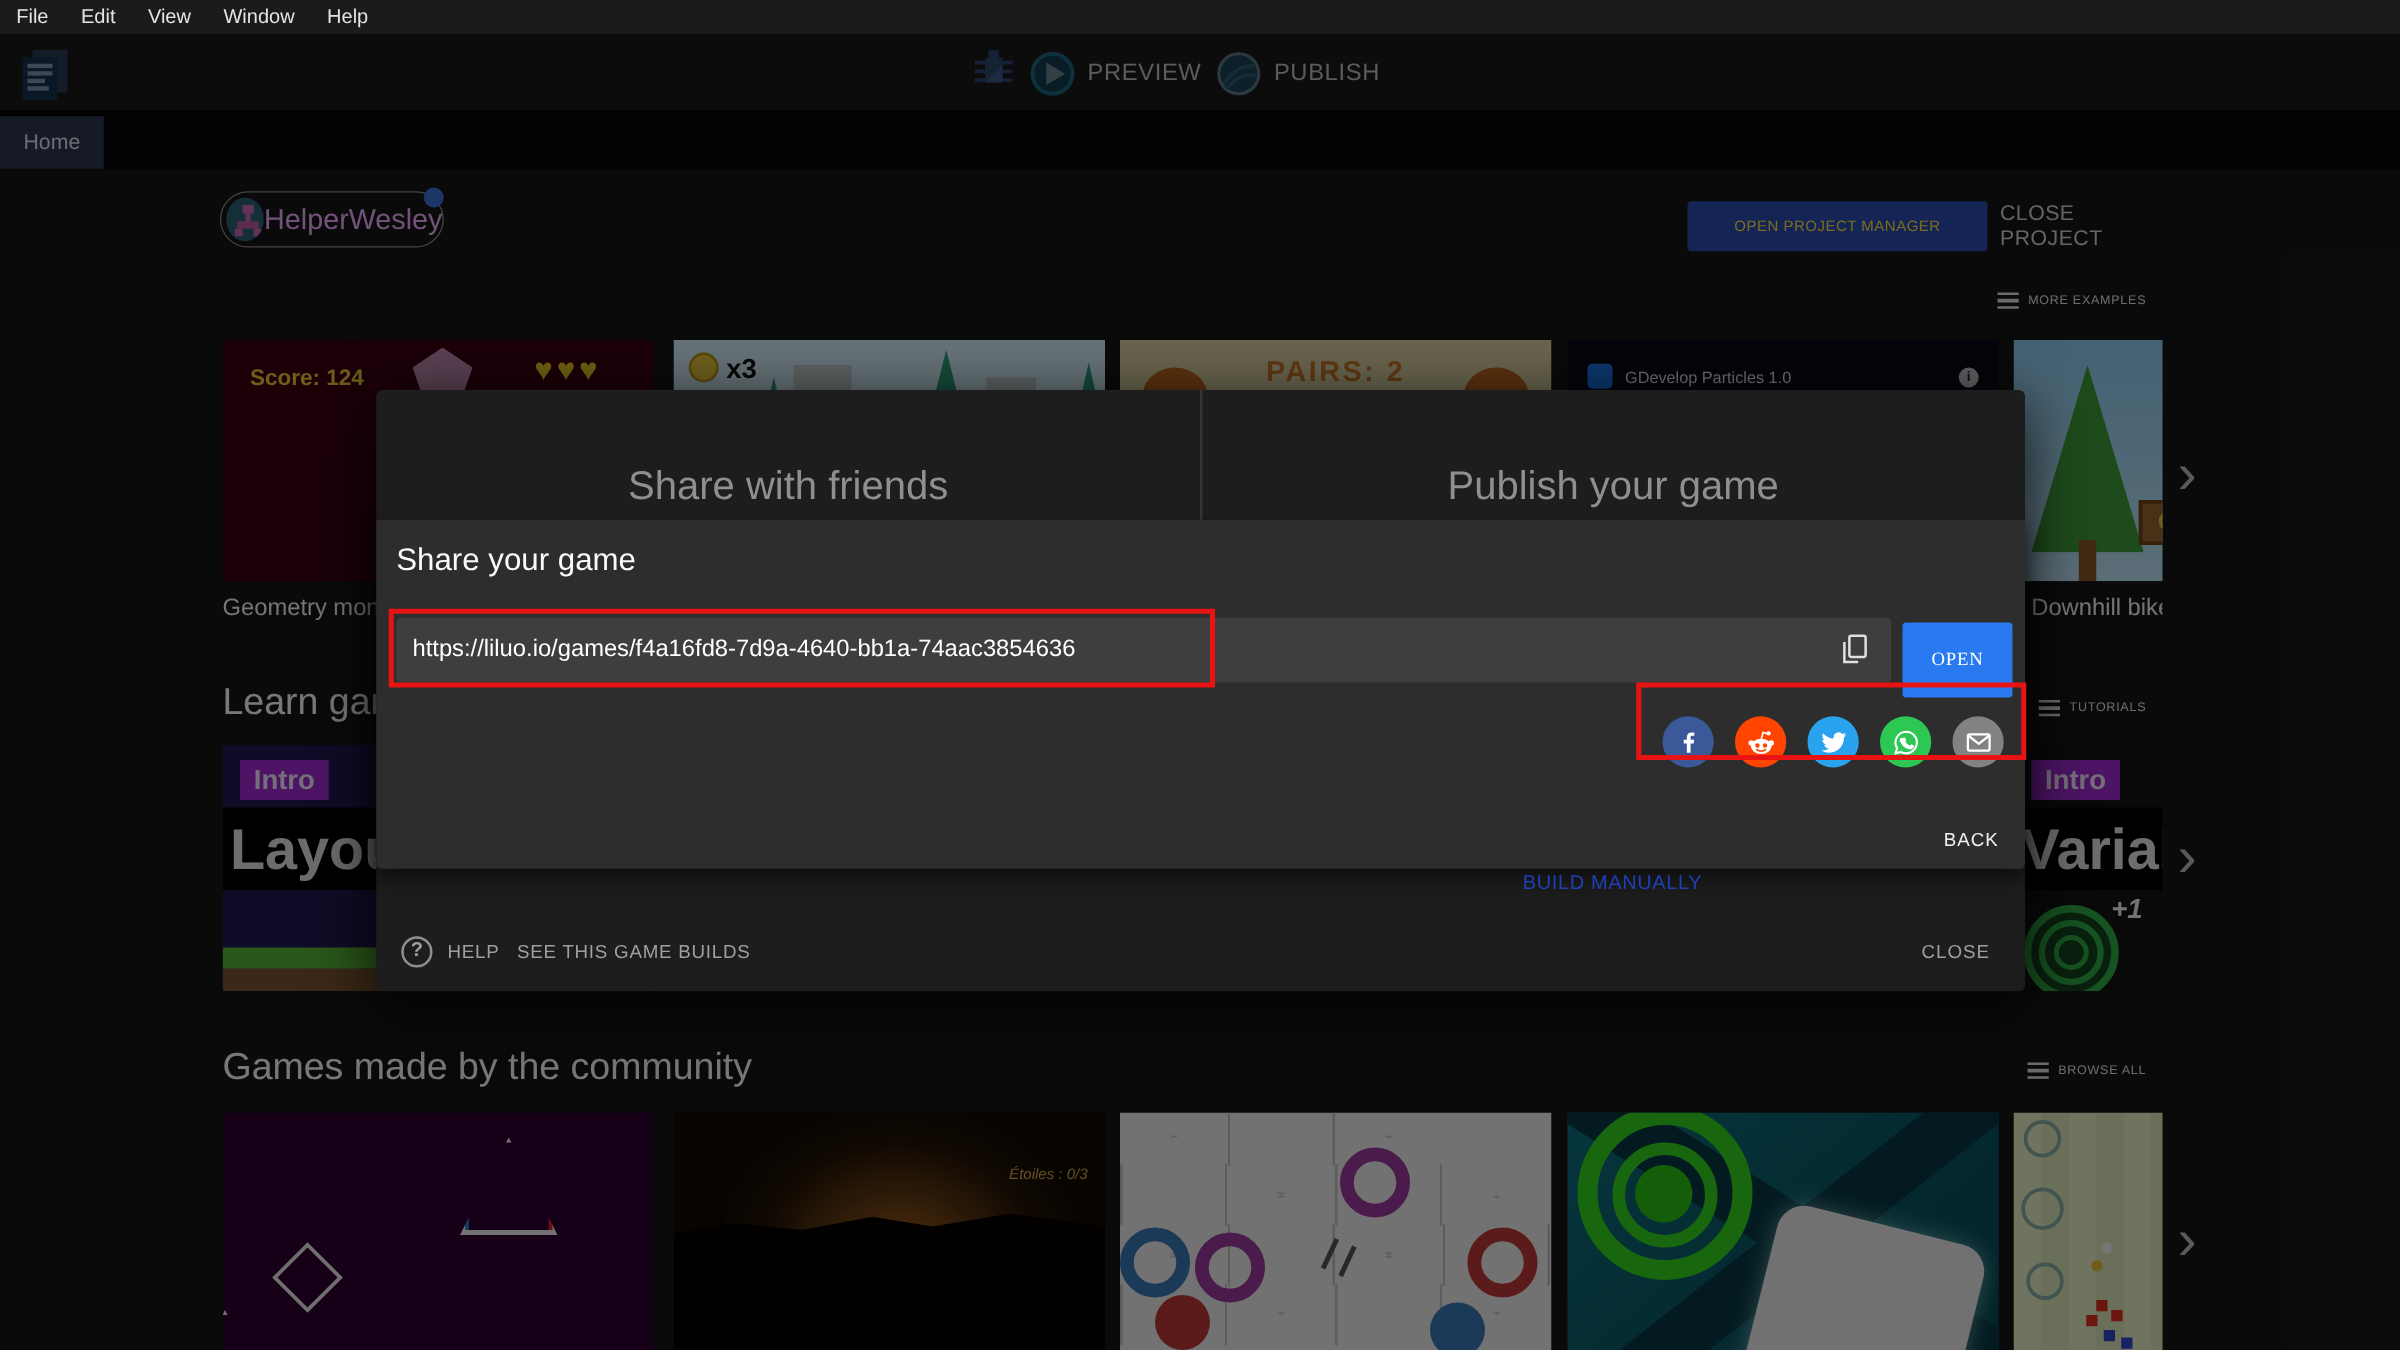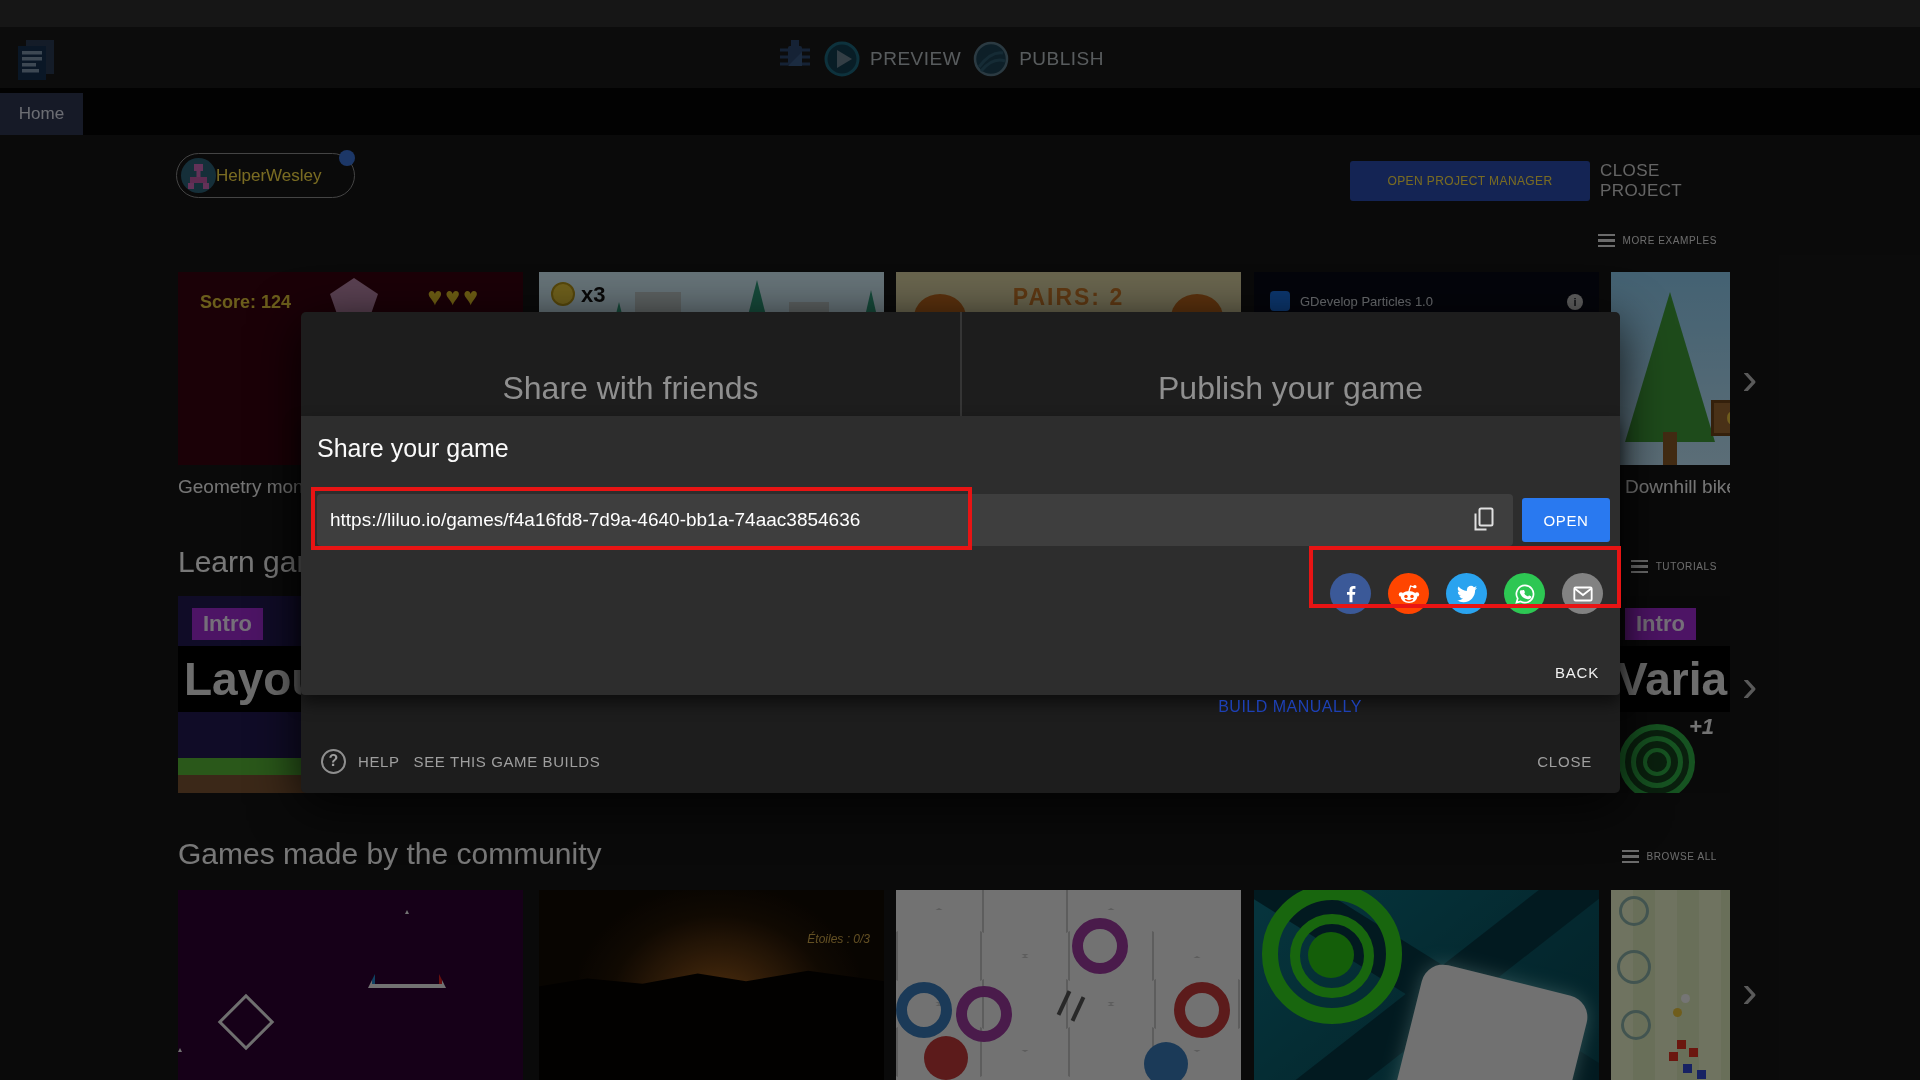--- a/index.html
+++ b/index.html
@@ -19,21 +19,21 @@
 
   
   .tabbar{left:0;top:88px;width:1920px;height:47px;background:#060606;}
   .home-tab{left:0;top:93px;width:83px;height:42px;background:#2f3752;color:#dfe3f0;
             font-size:17px;display:flex;align-items:center;justify-content:center;}
 
   
   .chip{left:176px;top:153px;width:179px;height:45px;border:1px solid #8f8f8f;border-radius:23px;
         display:flex;align-items:center;box-sizing:border-box;}
   .avatar{width:35px;height:35px;border-radius:50%;background:#2c6278;margin-left:4px;overflow:hidden;position:relative;}
-  .chip-name{color:#fde047;font-size:17px;}
+  .chip-name{color:#f0abfc;font-size:23px;}
   .notif-dot{left:339px;top:150px;width:16px;height:16px;border-radius:50%;background:#3c74d8;}
   .btn-opm{left:1350px;top:161px;width:240px;height:40px;background:#2a4cb0;border-radius:3px;
            color:#fde047;font-size:12px;letter-spacing:.4px;display:flex;align-items:center;justify-content:center;}
   .btn-cp{left:1600px;top:161px;width:130px;height:40px;color:#d2d2d2;font-size:17px;letter-spacing:.4px;
           display:flex;align-items:center;justify-content:center;}
 
   
   .sec-title{color:#fbfbfb;font-size:30px;}
   .sec-action{display:flex;align-items:center;gap:8px;color:#e0e0e0;font-size:10px;letter-spacing:.6px;}
   .list-icon{width:17px;height:13px;display:inline-block;position:relative;}
@@ -119,40 +119,47 @@
   .dialog{left:301px;top:312px;width:1319px;height:481px;background:#1d1d1d;border-radius:5px;
           box-shadow:0 12px 50px rgba(0,0,0,.85);z-index:20;}
   .dlg-tab{position:absolute;top:58px;width:659px;text-align:center;color:#8f8f8f;font-size:32px;}
   .dlg-divider{position:absolute;left:659px;top:0;width:2px;height:105px;background:#353535;}
   .share-panel{position:absolute;left:0;top:104px;width:1319px;height:279px;background:#2d2d2d;border-radius:0 0 4px 4px;
                box-shadow:0 8px 16px rgba(0,0,0,.55);}
   .share-title{position:absolute;left:16px;top:18px;color:#fafafa;font-size:25px;}
   .url-input{position:absolute;left:16px;top:78px;width:1196px;height:52px;background:#3e3e3e;border-radius:4px;box-sizing:border-box;}
   .url-text{position:absolute;left:13px;top:0;line-height:52px;color:#ffffff;font-size:19px;white-space:nowrap;}
   .copy-btn{position:absolute;right:14px;top:11px;width:30px;height:30px;}
-  .open-btn{position:absolute;left:1221px;top:82px;width:88px;height:44px;background:#2979f0;border-radius:3px;
-            color:#fff;font-size:15px;letter-spacing:.6px;display:flex;align-items:center;justify-content:center;}
+  .open-btn{position:absolute;left:1221px;top:82px;width:88px;height:60px;background:#2979f0;border-radius:3px;
+            color:#fff;font-size:15px;letter-spacing:.6px;display:flex;align-items:center;justify-content:center;font-family:Liberation Serif, serif;}
   .social-row{position:absolute;left:1029px;top:157px;display:flex;gap:17px;}
   .s-circle{width:41px;height:41px;border-radius:50%;display:flex;align-items:center;justify-content:center;}
   .back-btn{position:absolute;right:19px;top:242px;color:#f0f0f0;font-size:15px;letter-spacing:.8px;padding:6px 2px;}
   .build-manually{position:absolute;left:659px;top:386px;width:660px;text-align:center;color:#1d40b4;font-size:16px;letter-spacing:.5px;}
   .dlg-bottom{position:absolute;left:0;bottom:0;width:1319px;height:64px;display:flex;align-items:center;}
   .help-circle{width:25px;height:25px;border-radius:50%;border:2px solid #8f8f8f;color:#9f9f9f;font-size:16px;font-weight:bold;
                display:flex;align-items:center;justify-content:center;margin-left:20px;box-sizing:border-box;}
   .dlg-btm-label{color:#9f9f9f;font-size:15px;letter-spacing:.6px;margin-left:12px;}
   .close-btn{position:absolute;right:28px;color:#9f9f9f;font-size:15px;letter-spacing:.8px;}
 
   
   .red-box{border:4px solid #e81414;box-sizing:border-box;z-index:30;background:transparent;}
 </style>
 </head>
 <body>
 
 <div id="app">
 
+  <div class="abs menubar">
+    <span class="menu-item">File</span>
+    <span class="menu-item">Edit</span>
+    <span class="menu-item">View</span>
+    <span class="menu-item">Window</span>
+    <span class="menu-item">Help</span>
+  </div>
 
   <div class="abs toolbar"></div>
   <div class="abs pm-icon">
     <svg width="46" height="48" viewBox="0 0 46 48">
       <rect x="14" y="4" width="28" height="34" fill="#2a3c55"></rect>
       <rect x="6" y="10" width="28" height="34" fill="#153050"></rect>
       <rect x="10" y="15" width="20" height="3.5" fill="#8096ad"></rect>
       <rect x="10" y="21" width="20" height="3.5" fill="#8096ad"></rect>
       <rect x="10" y="27" width="14" height="3.5" fill="#8096ad"></rect>
       <rect x="10" y="33" width="17" height="3.5" fill="#8096ad"></rect>

